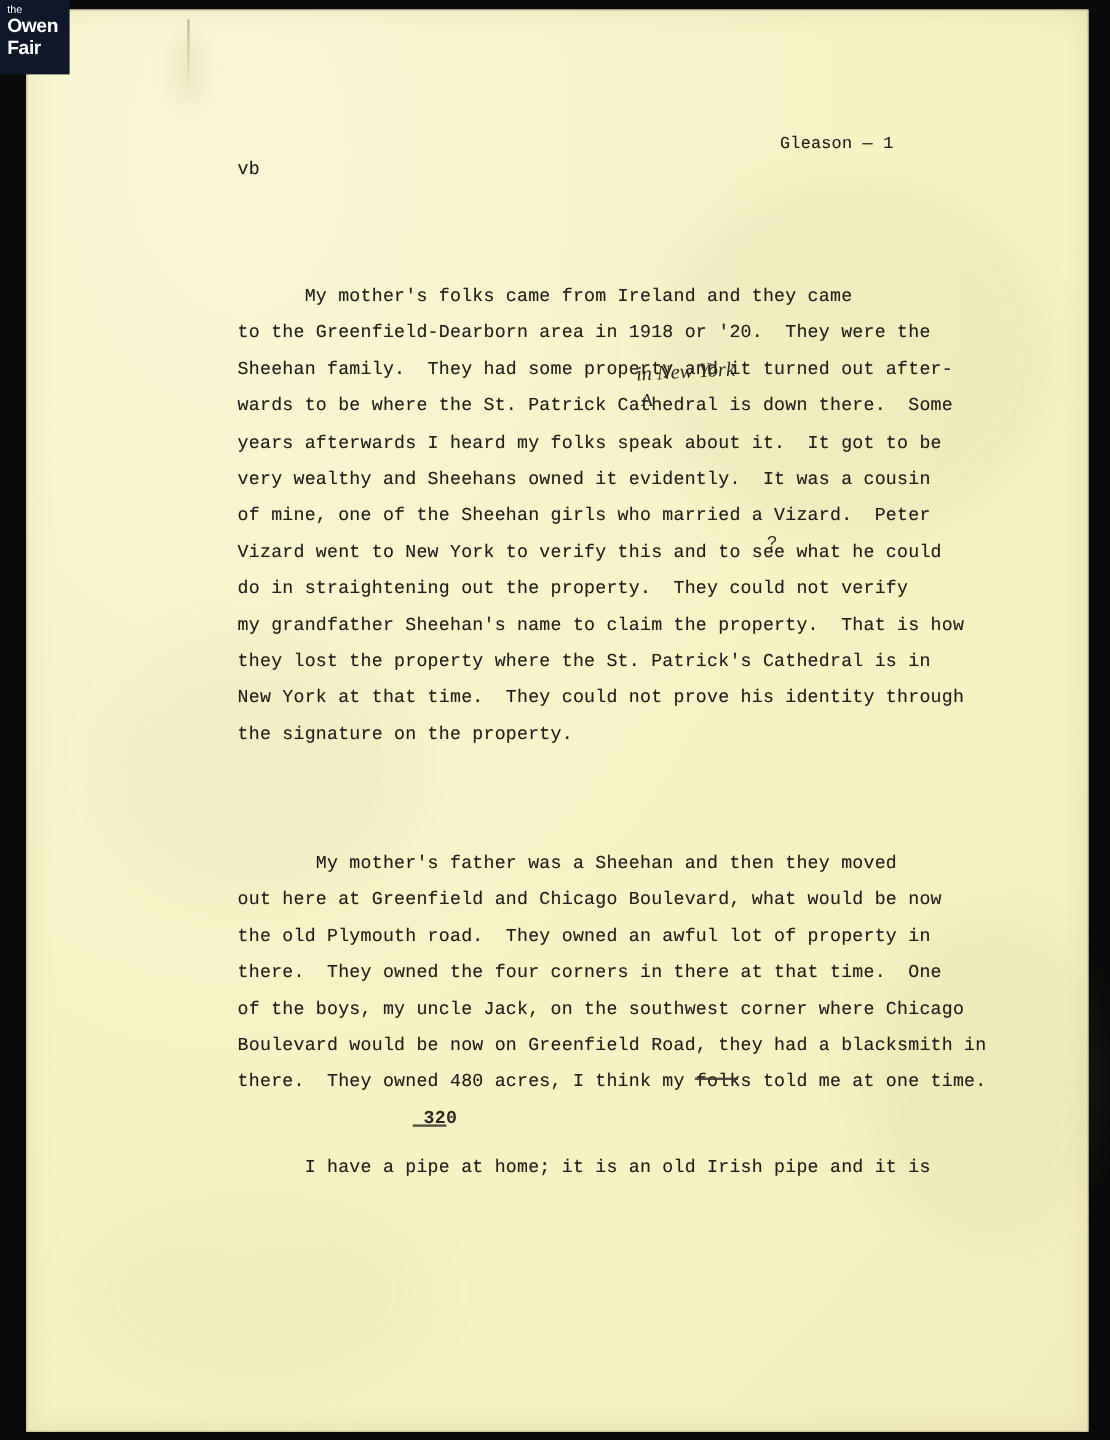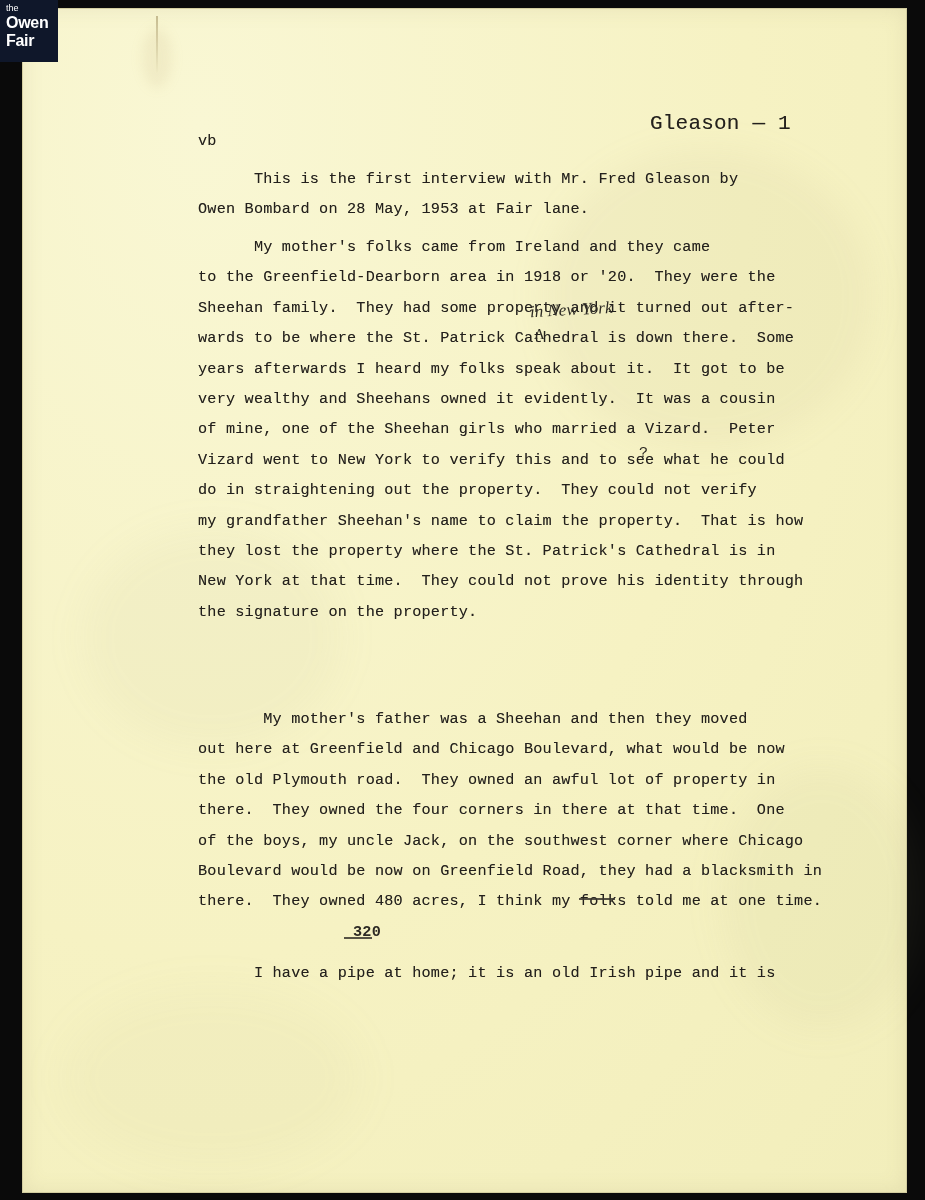--- a/index.html
+++ b/index.html
@@ -94,21 +94,21 @@
     color: #23201c;
     font-family: "Liberation Mono", "DejaVu Sans Mono", monospace;
     font-size: 15.2px;
     letter-spacing: 0.2px;
     white-space: pre;
     text-shadow: 0 0 0.6px rgba(35,32,28,0.35);
   }
   .header-right {
     left: 628px;
     top: 104px;
-    font-size: 21px;
+    font-size: 14px;
   }
   .initials {
     left: 176px;
     top: 124px;
   }
   .para {
     left: 176px;
     line-height: 30.4px;
   }
   #intro { top: 156px; }
@@ -173,22 +173,20 @@
     <div class="blotch b2"></div>
     <div class="blotch b3"></div>
     <div class="blotch b4"></div>
     <div class="blotch b5"></div>
     <div class="crease"></div>
     <div class="edge-shadow"></div>
 
     <div class="typed header-right">Gleason — 1</div>
     <div class="typed initials">vb</div>
 
-    <div class="typed para" id="intro">      This is the first interview with Mr. Fred Gleason by
-Owen Bombard on 28 May, 1953 at Fair lane.</div>
     <div class="typed para" id="p1">      My mother's folks came from Ireland and they came
 to the Greenfield-Dearborn area in 1918 or '20.  They were the
 Sheehan family.  They had some property and it turned out after-
 wards to be where the St. Patrick Cathedral is down there.  Some
 years afterwards I heard my folks speak about it.  It got to be
 very wealthy and Sheehans owned it evidently.  It was a cousin
 of mine, one of the Sheehan girls who married a Vizard.  Peter
 Vizard went to New York to verify this and to see what he could
 do in straightening out the property.  They could not verify
 my grandfather Sheehan's name to claim the property.  That is how

